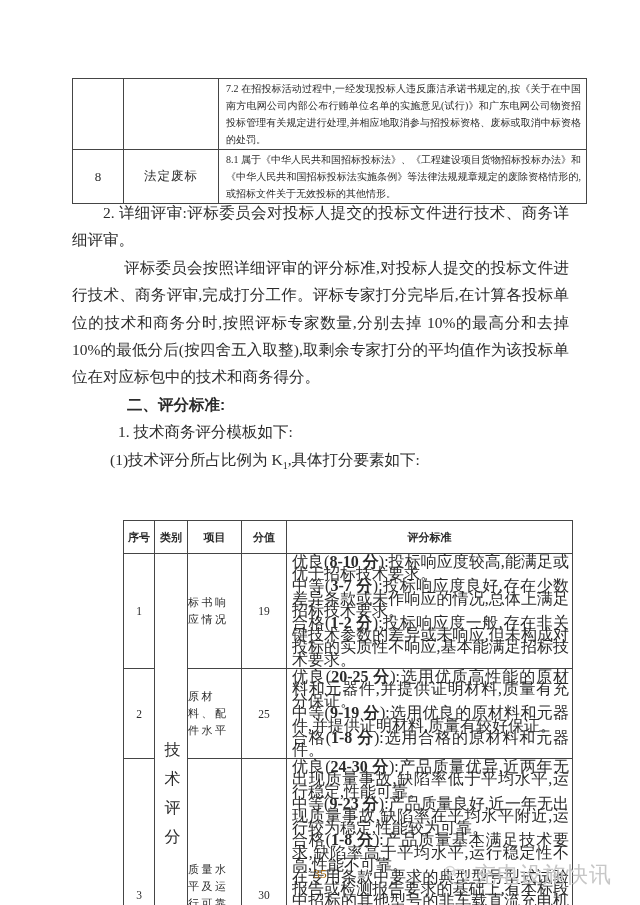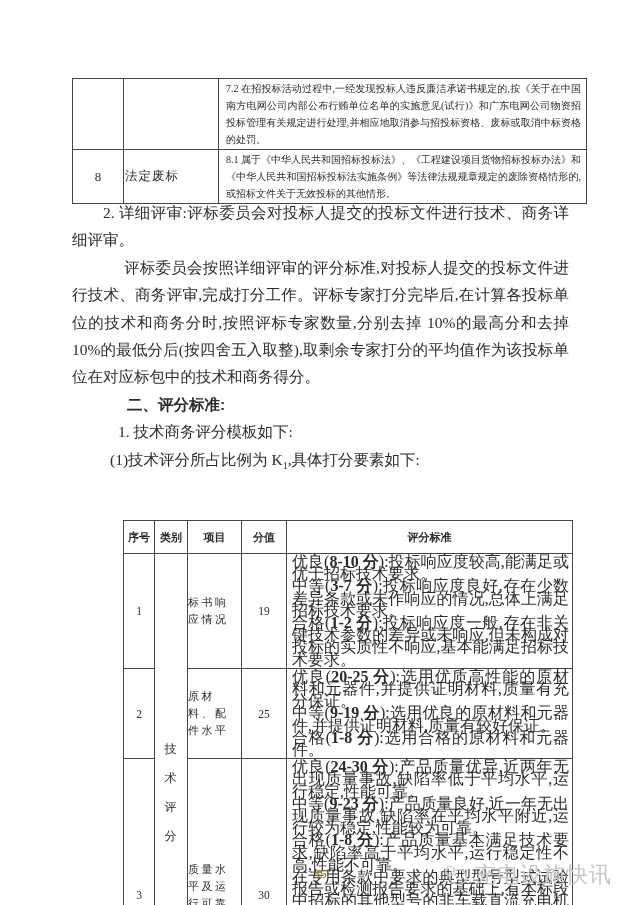--- a/index.html
+++ b/index.html
@@ -5,21 +5,21 @@
   html,body{margin:0;padding:0;background:#ffffff;}
   .page{
     position:relative;width:640px;height:905px;background:#ffffff;overflow:hidden;
     font-family:"Liberation Serif","DejaVu Serif",serif;color:#2b2b2b;
   }
   
   table{border-collapse:collapse;}
   .top-table{position:absolute;left:72px;top:78px;width:495px;table-layout:fixed;}
   .top-table td{border:1.5px solid #454545;vertical-align:middle;}
   .top-table .c-no{width:48px;text-align:center;font-size:13px;}
-  .top-table .c-cat{width:92px;font-size:12.5px;letter-spacing:1px;}
+  .top-table .c-cat{width:92px;text-align:center;font-size:12.5px;letter-spacing:1px;}
   .top-table .c-txt{width:355px;font-size:10px;line-height:17px;padding:1px 5px 1px 7px;text-align:justify;}
   .top-table .row-a{height:69px;}
   .top-table .row-b{height:50px;}
   
   .body-text{position:absolute;left:72px;top:199px;width:497px;font-size:15.5px;line-height:27.4px;text-align:justify;}
   .p-ind{ text-indent:31px;}
   .p-ind2{text-indent:52px;}
   .h2{font-weight:bold;text-indent:55px;font-family:"Liberation Sans","DejaVu Sans",sans-serif;}
   .p3{text-indent:46px;}
   .p4{text-indent:38px;}
@@ -32,21 +32,21 @@
     font-size:11px;font-weight:bold;line-height:14px;height:32px;text-align:center;
   }
   .col-no{width:30px;} .col-cat{width:32px;} .col-item{width:53px;} .col-score{width:44px;} .col-crit{width:285px;}
   .score-table td{vertical-align:middle;}
   .td-no{text-align:center;font-size:11.5px;}
   .td-score{text-align:center;font-size:11.5px;}
   .td-item{font-size:11px;padding:2px 3px 2px 5px;letter-spacing:2.5px;line-height:17px;}
   .td-crit{vertical-align:top;}
   .crit-line{font-size:16px;line-height:12.2px;padding:0 3px 0 5px;text-align:justify;}
   .td-crit .wrap{padding:2px 0;}
-  .vcat{width:13px;margin:0 auto;font-size:12px;line-height:29px;word-break:break-all;text-align:left;}
+  .vcat{width:13px;margin:0 auto;font-size:16px;line-height:29px;word-break:break-all;text-align:right;}
   
   .page-number{position:absolute;top:866px;left:0;width:100%;text-align:center;font-size:13.5px;color:#a16207;}
   .watermark{position:absolute;top:860px;right:28px;display:flex;align-items:center;gap:5px;color:#c7c7c7;}
   .watermark .wm-text{font-size:22px;letter-spacing:1px;font-family:"Liberation Sans","DejaVu Sans",sans-serif;}
   .watermark svg{display:block;}
 </style>
 </head>
 <body>
 
 <div class="page">

